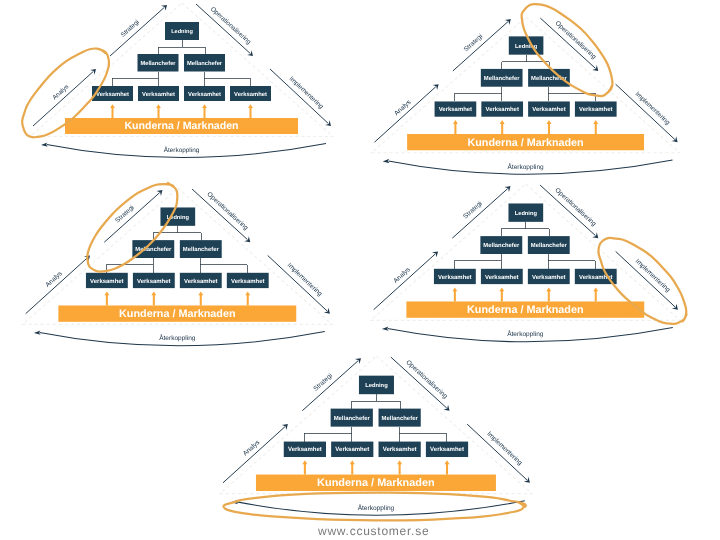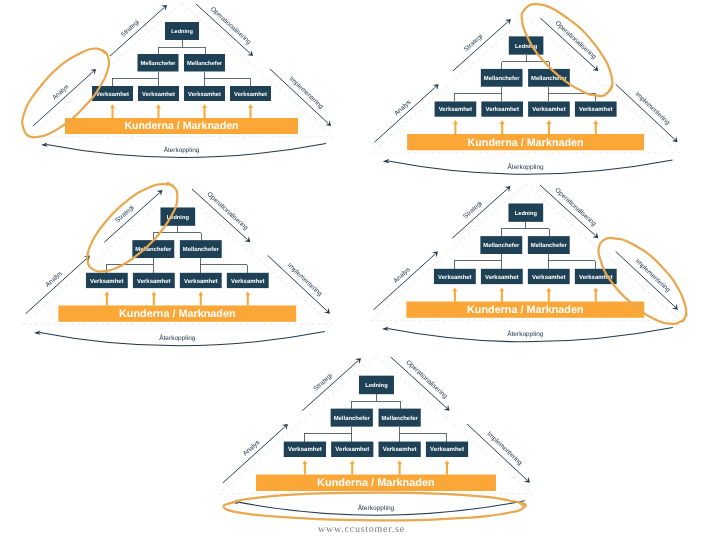--- a/index.html
+++ b/index.html
@@ -17,22 +17,22 @@
   .fs-mid{font-size:5.75px;}
   .fs-unit{font-size:5.85px;}
   .tri{fill:none;stroke:#f0efec;stroke-width:1.1;stroke-dasharray:3.2 2.7;}
   .conn{fill:none;stroke:#2f3b45;stroke-width:.75;shape-rendering:crispEdges;}
   .navy{fill:#1e4155;}
   .orange{fill:#faa738;}
   .arrowink{fill:#20384c;}
   .arrowline{fill:none;stroke:#20384c;stroke-width:.95;}
   .fbline{fill:none;stroke:#20384c;stroke-width:1.05;}
   .sketch{fill:none;stroke:#e7a84e;stroke-width:2.2;stroke-linecap:round;stroke-linejoin:round;}
-  .footerurl{position:absolute;color:#7a7a7a;font-size:10px;letter-spacing:.75px;
-             white-space:nowrap;font-family:Liberation Serif, serif;
+  .footerurl{position:absolute;color:#7a7a7a;font-size:12px;letter-spacing:.75px;
+             white-space:nowrap;font-family:Liberation Sans, sans-serif;
              left:318px;top:524px;}
 </style>
 </head>
 <body>
 
 <div id="stage">
     <div class="panel" style="left: 189px; top: 352.5px;">
 <svg class="diagram-svg" viewBox="0 0 360 180" xmlns="http://www.w3.org/2000/svg" width="370.8" height="185.4">
   <path class="tri" d="M182 3 L333 136.5 L30 136.5 Z"></path>
 

